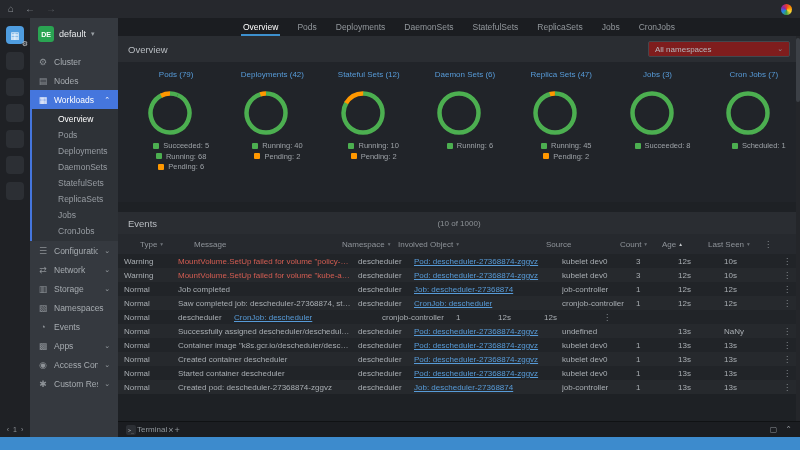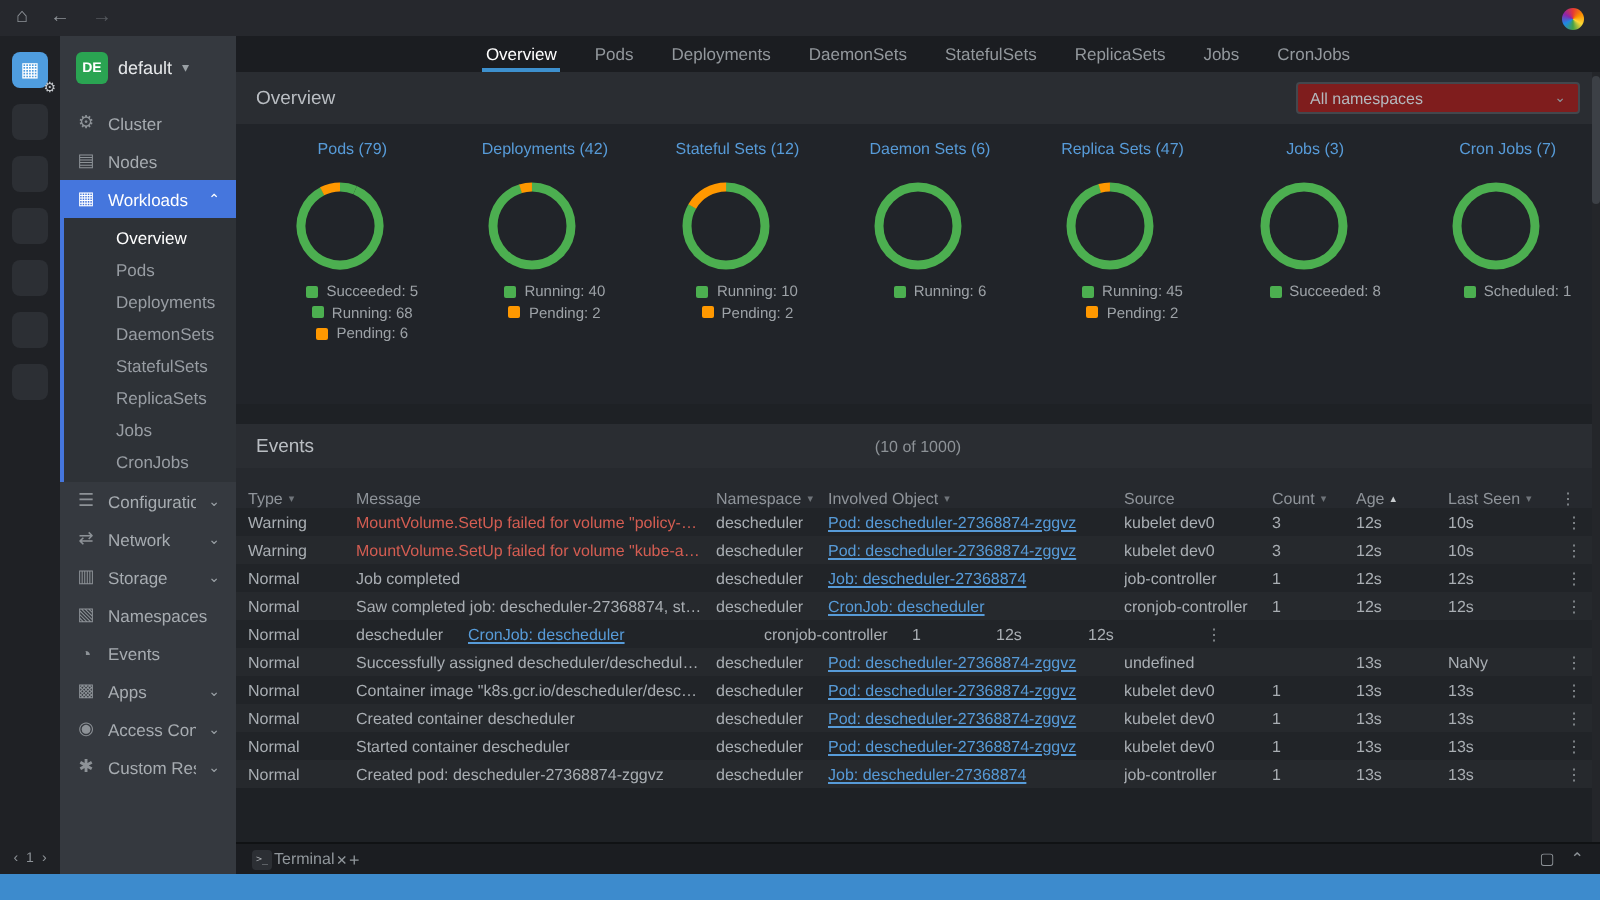--- a/index.html
+++ b/index.html
@@ -58,21 +58,21 @@
   .chart-col { flex:1; display:flex; flex-direction:column; align-items:center; min-width:0; }
   .chart-title { font-size:8px; color:#579bd8; margin-bottom:11px; cursor:pointer; white-space:nowrap;padding-left:12px; }
   .legend { align-self:stretch; padding-left:22px; margin-top:6px; display:flex; flex-direction:column; gap:3px; }
   .legend-item { display:flex; align-items:center; gap:4px; font-size:7.5px; color:#9da2a7; line-height:1;justify-content:center; }
   .swatch { width:6px; height:6px; border-radius:1px; flex:0 0 auto; }
 
   .events-header { height:22px; background:#2a2d32; display:flex; align-items:center; padding:0 10px; font-size:9.5px; color:#b9bdc2; position:relative; flex:0 0 auto; margin-top:10px; }
   .events-count { position:absolute; left:0; right:0; text-align:center; font-size:8px; color:#8d9297; pointer-events:none; }
 
   .table { display:flex; flex-direction:column; font-size:8px; flex:0 0 auto; }
-  .thead { display:flex; align-items:flex-end; height:20px; background:#26292e; color:#8f949a; padding:0 6px; }
+  .thead { display:flex; align-items:center; height:20px; background:#26292e; color:#8f949a; padding:0 22px; }
   .th { display:flex; align-items:center; gap:3px; cursor:pointer; }
   .sort { font-size:5.5px; color:#6f747a; }
   .sort.active { color:#c6cacd; }
   .tr { display:flex; align-items:center; height:14px; background:#212428; color:#a9aeb3; padding:0 6px; cursor:pointer; }
   .tr.alt { background:#26292d; }
   .td, .th { white-space:nowrap; overflow:hidden; text-overflow:ellipsis; padding-right:6px; }
   .col-type { width:54px; flex:0 0 auto; }
   .col-msg  { flex:1 1 auto; min-width:0; }
   .col-ns   { width:56px; flex:0 0 auto; }
   .col-obj  { width:148px; flex:0 0 auto; }

